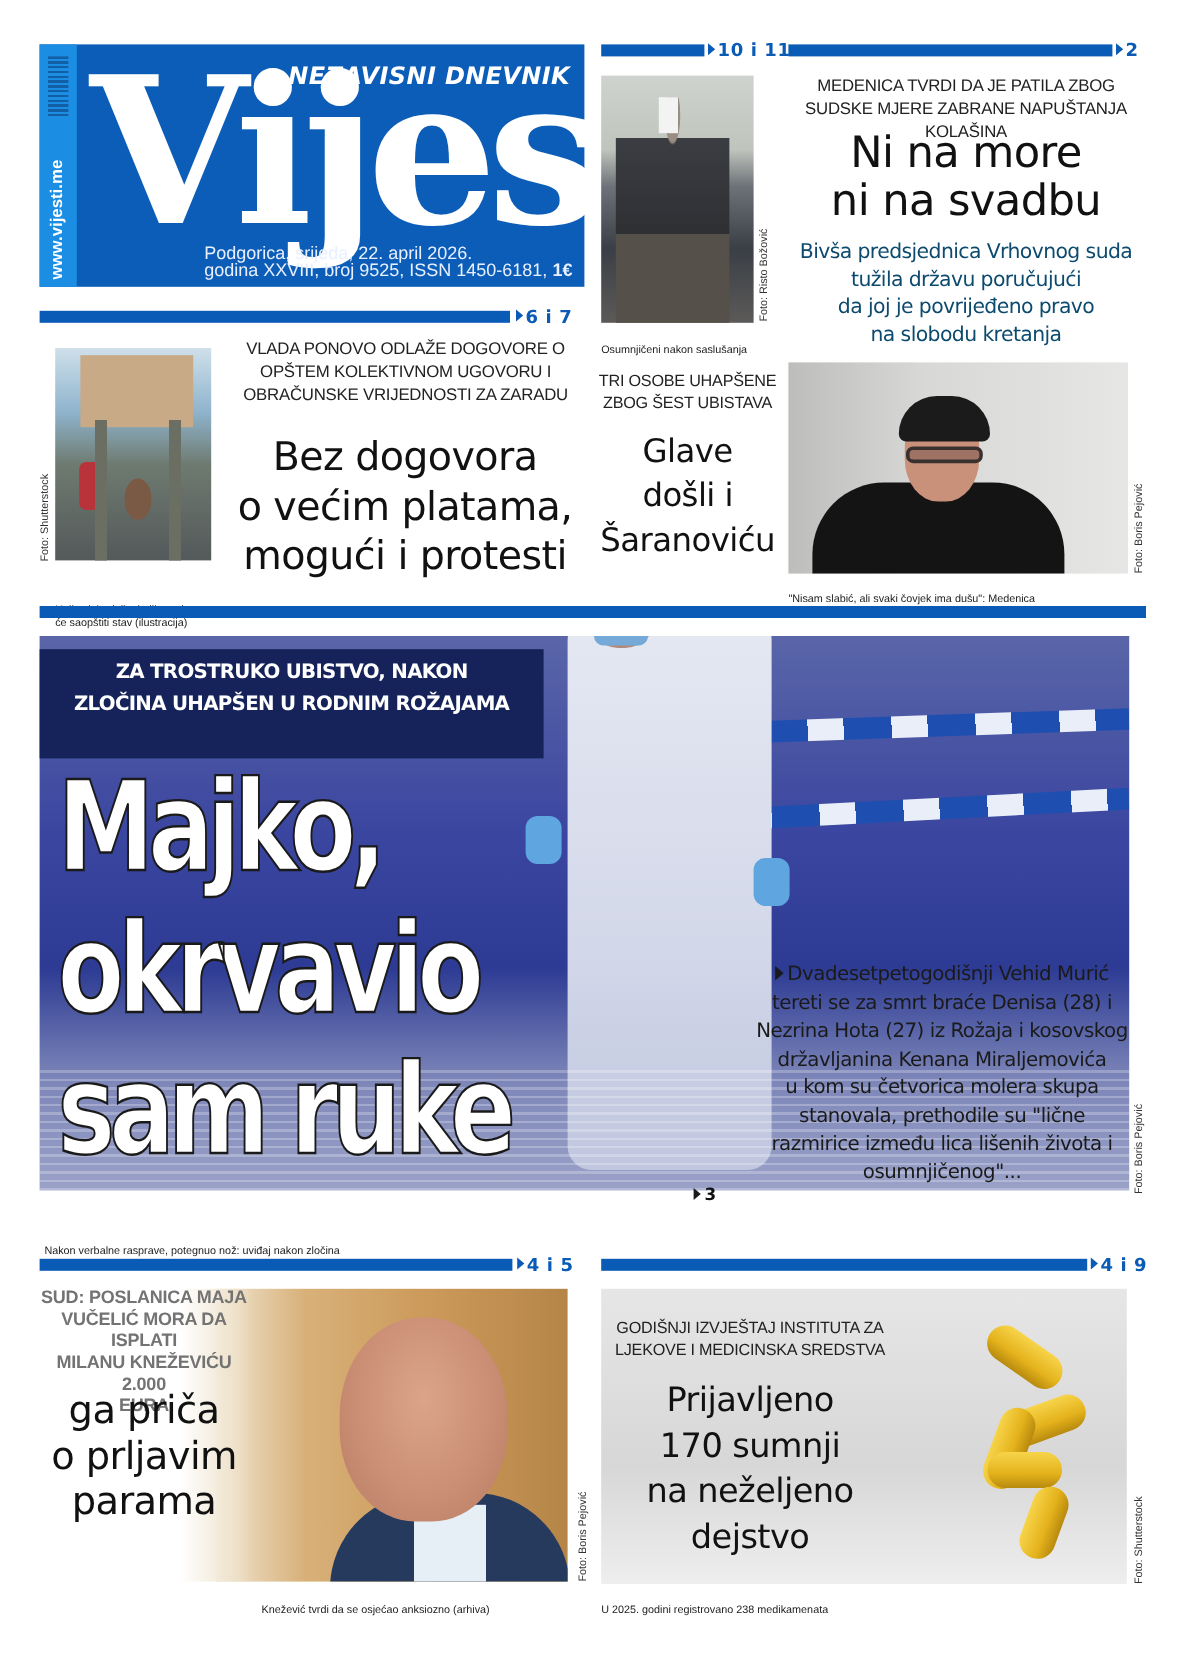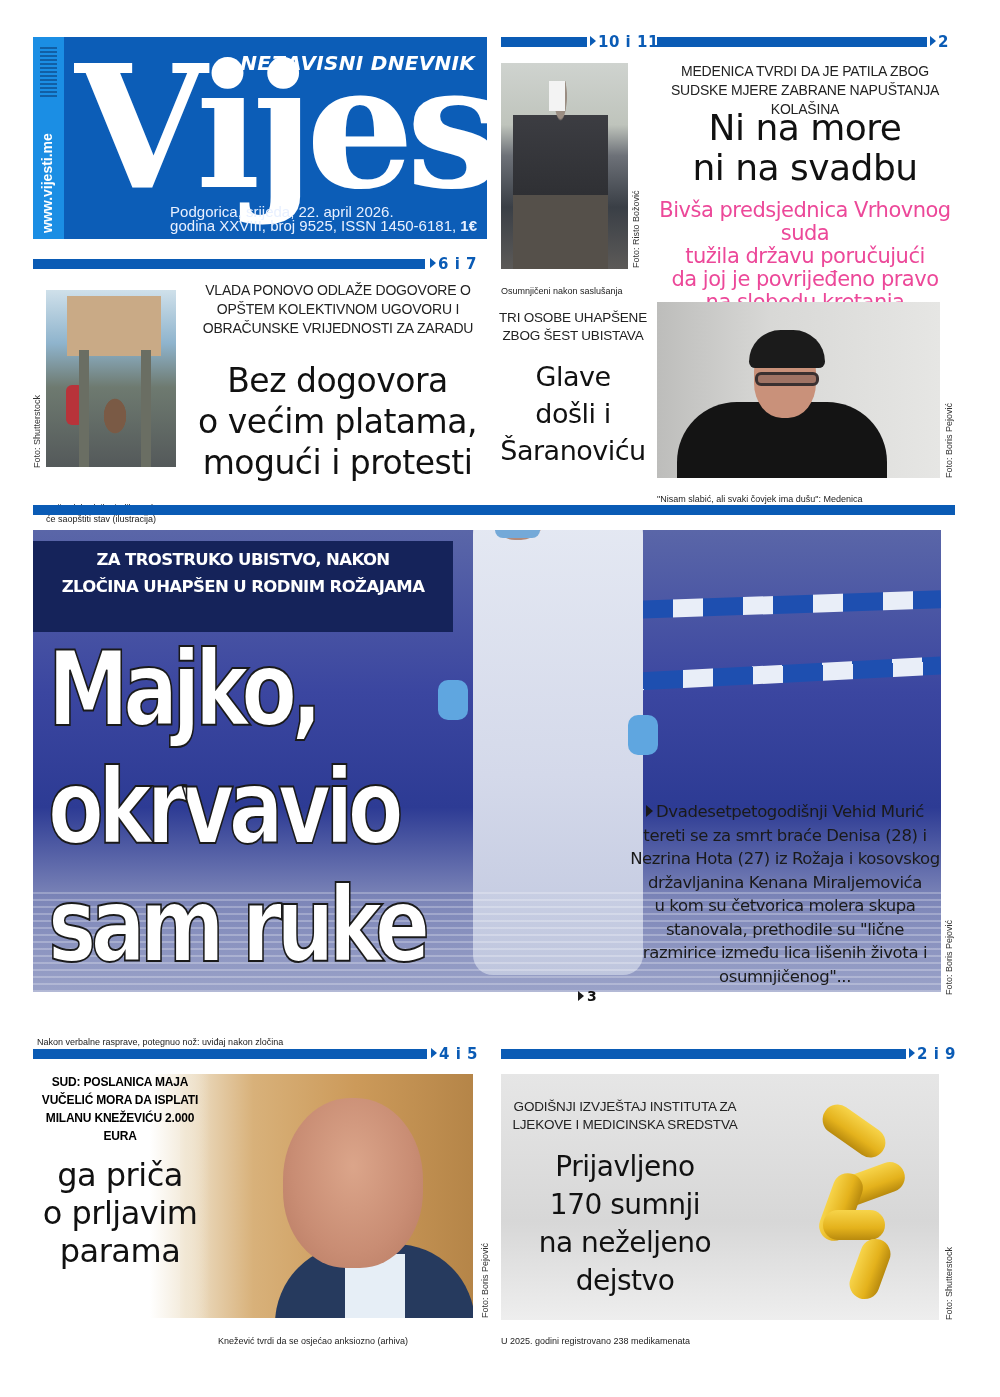--- a/index.html
+++ b/index.html
@@ -91,21 +91,21 @@
 <div class="credit" style="left:631px; top:268px;">Foto: Risto Božović</div>
 <div class="abs caption" style="left:501px; top:274px;">Osumnjičeni nakon saslušanja</div>
 
 <div class="bar" style="left:657px; top:37px; width:270px;"></div>
 <div class="sec" style="left:930px; top:35px;"><span class="tri"></span><span>2</span></div>
 <div class="abs kicker" style="left:660px; top:62px; width:290px;">MEDENICA TVRDI DA JE PATILA ZBOG SUDSKE MJERE ZABRANE NAPUŠTANJA KOLAŠINA</div>
 <div class="abs headline" style="left:655px; top:108px; width:300px; font-size:36px; line-height:40px;">
   <div>Ni na more</div>
   <div>ni na svadbu</div>
 </div>
-<div class="abs headline" style="left:655px; top:199px; width:300px; font-size:21px; line-height:23px; color:#ec4899;">
+<div class="abs headline" style="left:655px; top:199px; width:300px; font-size:17px; line-height:23px; color:#0c4a6e;">
   <div>Bivša predsjednica Vrhovnog suda</div>
   <div>tužila državu poručujući</div>
   <div>da joj je povrijeđeno pravo</div>
   <div>na slobodu kretanja</div>
 </div>
 
 <div class="bar" style="left:33px; top:259px; width:392px;"></div>
 <div class="sec" style="left:430px; top:257px;"><span class="tri"></span><span>6 i 7</span></div>
 <div class="ph ph-protest">
   <div class="sign"></div>
@@ -179,36 +179,36 @@
 <div class="abs caption" style="left:37px; top:1025px;">Nakon verbalne rasprave, potegnuo nož: uviđaj nakon zločina</div>
 
 <div class="bar" style="left:33px; top:1049px; width:394px;"></div>
 <div class="sec" style="left:431px; top:1047px;"><span class="tri"></span><span>4 i 5</span></div>
 <div class="ph ph-knezevic">
   <div class="body"></div>
   <div class="shirt"></div>
   <div class="head"></div>
 </div>
 <div class="abs" style="left:150px; top:1074px; width:60px; height:244px; background:linear-gradient(90deg, #ffffff 0%, rgba(241,231,212,0.9) 60%, rgba(241,231,212,0) 100%);"></div>
-<div class="abs kicker" style="left:30px; top:1073px; width:180px; font-size:12px; line-height:18px; font-weight:bold; color:#000000;">
+<div class="abs kicker" style="left:30px; top:1073px; width:180px; font-size:15px; line-height:18px; font-weight:bold; color:#737373;">
   <div>SUD: POSLANICA MAJA</div>
   <div>VUČELIĆ MORA DA ISPLATI</div>
   <div>MILANU KNEŽEVIĆU 2.000</div>
   <div>EURA</div>
 </div>
 <div class="abs headline" style="left:30px; top:1156px; width:180px; font-size:32px; line-height:38px;">
   <div>ga priča</div>
   <div>o prljavim</div>
   <div>parama</div>
 </div>
 <div class="credit" style="left:480px; top:1318px;">Foto: Boris Pejović</div>
 <div class="abs caption" style="left:218px; top:1324px;">Knežević tvrdi da se osjećao anksiozno (arhiva)</div>
 
 <div class="bar" style="left:501px; top:1049px; width:405px;"></div>
-<div class="sec" style="left:909px; top:1047px;"><span class="tri"></span><span>2 i 9</span></div>
+<div class="sec" style="left:909px; top:1047px;"><span class="tri"></span><span>4 i 9</span></div>
 <div class="ph ph-pills">
   <div class="pill" style="left:318px; top:42px; width:70px; transform:rotate(35deg);"></div>
   <div class="pill" style="left:335px; top:95px; width:70px; transform:rotate(-20deg);"></div>
   <div class="pill" style="left:305px; top:118px; width:70px; transform:rotate(-70deg);"></div>
   <div class="pill" style="left:322px; top:136px; width:62px;"></div>
   <div class="pill" style="left:338px; top:180px; width:62px; transform:rotate(-70deg);"></div>
 </div>
 <div class="abs kicker" style="left:505px; top:1098px; width:240px; font-size:13.5px; line-height:18px;">
   <div>GODIŠNJI IZVJEŠTAJ INSTITUTA ZA</div>
   <div>LJEKOVE I MEDICINSKA SREDSTVA</div>

